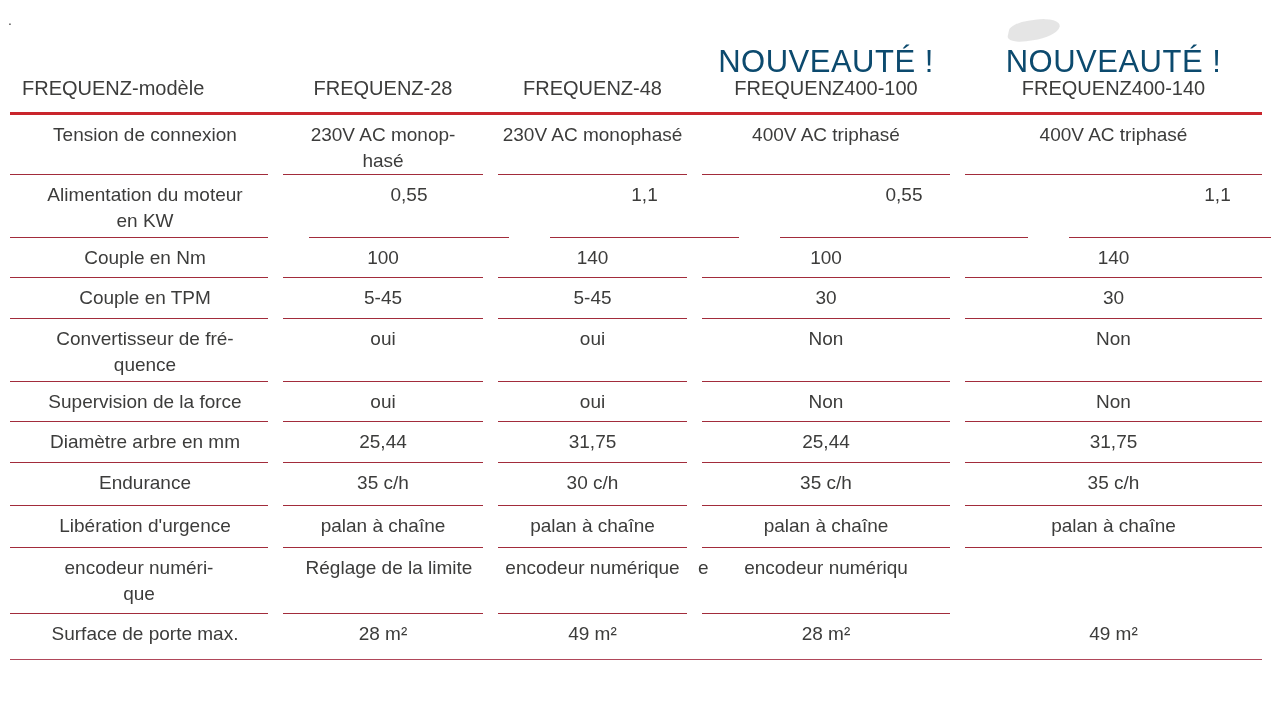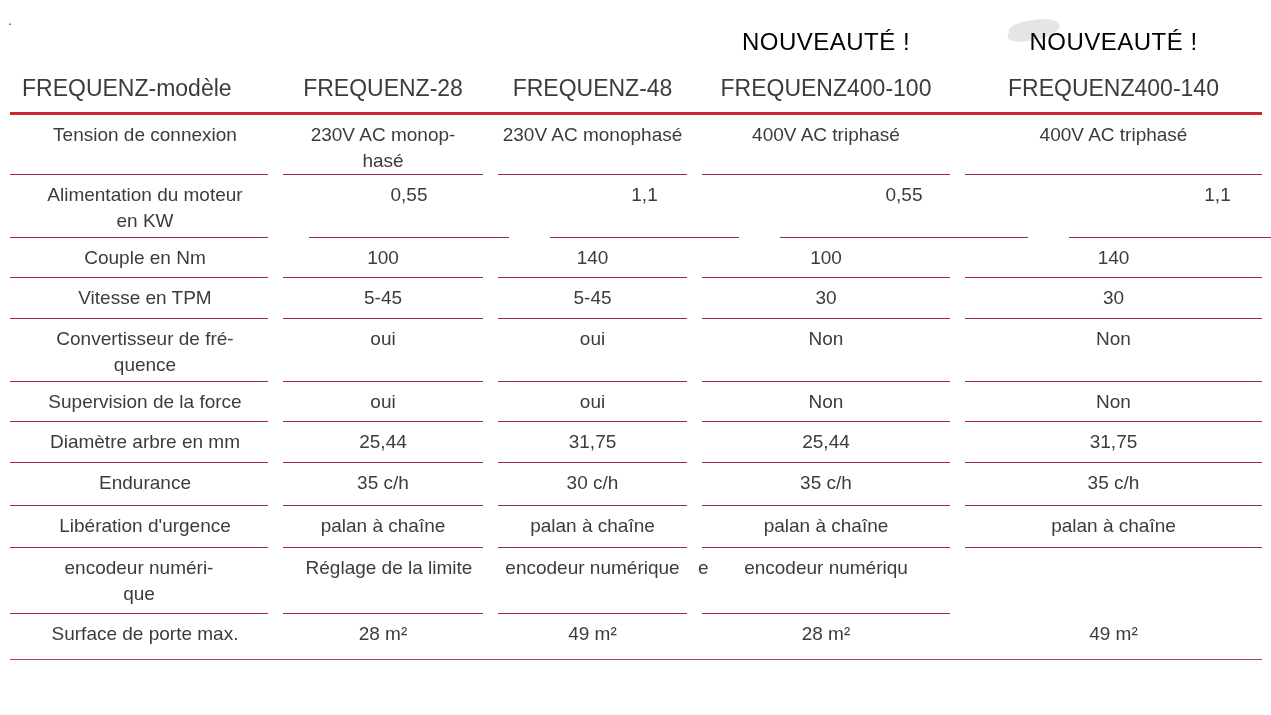--- a/index.html
+++ b/index.html
@@ -37,29 +37,29 @@
     border-bottom:3px solid #c9252c;
   }
   .th{
     display:flex;flex-direction:column;justify-content:flex-end;
     align-items:center;
     padding-bottom:13px;
     box-sizing:border-box;
   }
   .th.label-col{align-items:flex-start;padding-left:12px;}
   .badge{
-    color:#000000;
-    font-size:24px;line-height:26px;
-    margin-bottom:22px;
+    color:#0c4a6e;
+    font-size:31px;line-height:26px;
+    margin-bottom:2px;
     letter-spacing:.5px;
     min-height:26px;
     white-space:nowrap;
   }
   .model{
-    font-size:23px;line-height:22px;
+    font-size:20px;line-height:22px;
     white-space:nowrap;
   }
   
   .row{position:relative;box-sizing:border-box;}
   .row .cell{
     box-sizing:border-box;
     border-bottom:1px solid #a22c3b;
     padding-top:7px;
     font-size:19px;line-height:26px;
     text-align:center;
@@ -143,21 +143,21 @@
 
   <div class="grid row">
     <div class="cell label">Couple en Nm</div>
     <div class="cell">100</div>
     <div class="cell">140</div>
     <div class="cell">100</div>
     <div class="cell">140</div>
   </div>
 
   <div class="grid row">
-    <div class="cell label">Vitesse en TPM</div>
+    <div class="cell label">Couple en TPM</div>
     <div class="cell">5-45</div>
     <div class="cell">5-45</div>
     <div class="cell">30</div>
     <div class="cell">30</div>
   </div>
 
   <div class="grid row">
     <div class="cell label">Convertisseur de fré-
 quence</div>
     <div class="cell">oui</div>

